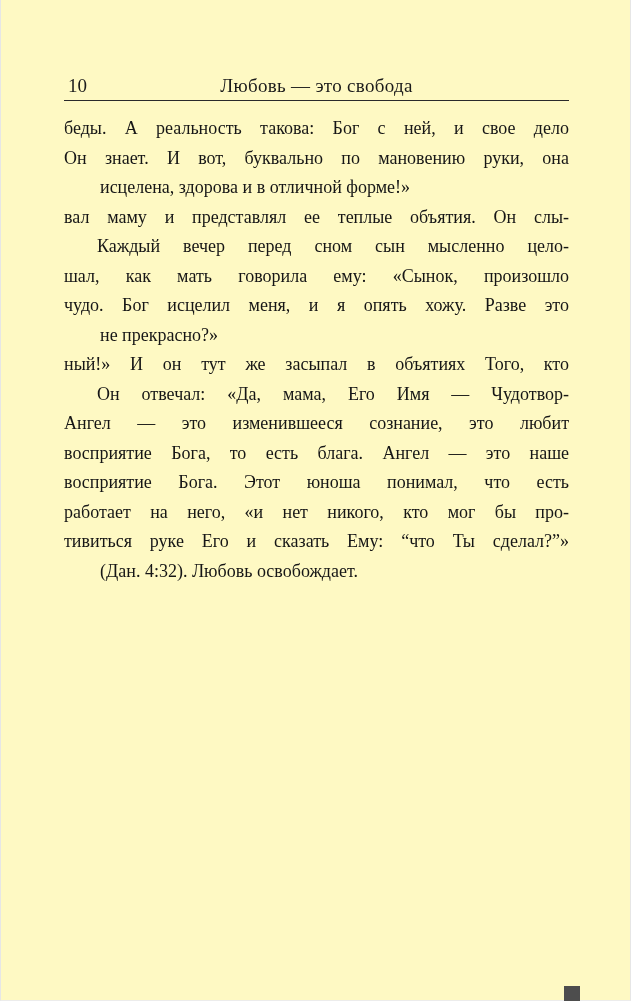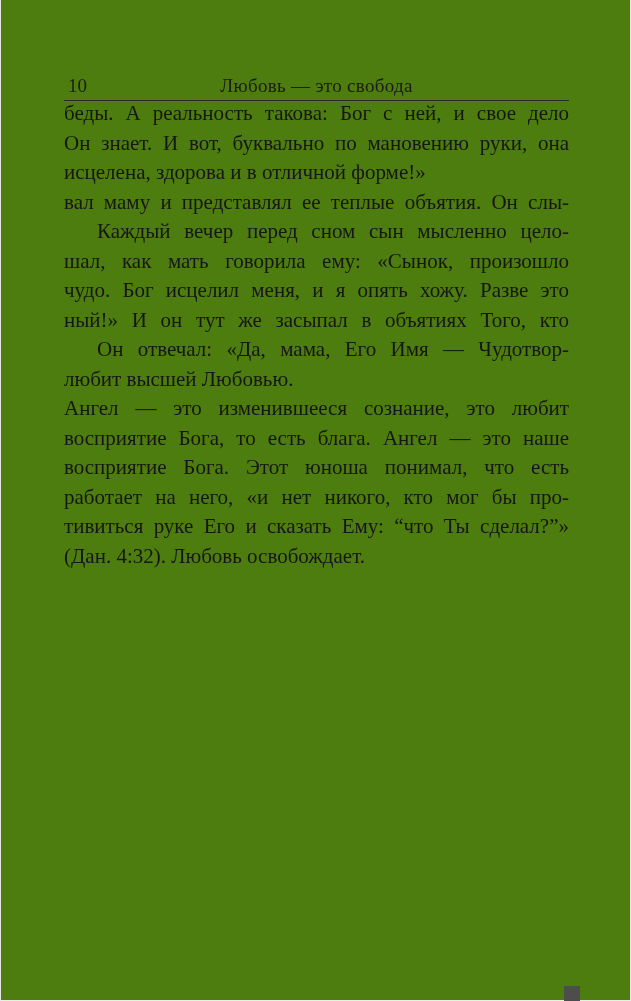--- a/index.html
+++ b/index.html
@@ -11,21 +11,21 @@
     width: 631px;
     height: 1001px;
     position: relative;
     overflow: hidden;
     font-family: "Liberation Serif", serif;
     color: #1b1b1b;
   }
   .page {
     position: absolute;
     inset: 0;
-    background: #4d7c0f;
+    background: #fef9c3;
     border-left: 1px solid #e6e6e6;
     border-right: 1px solid #e6e6e6;
     border-bottom: 1px solid #ececec;
     box-sizing: border-box;
   }
   .header {
     position: absolute;
     top: 74px;
     left: 63px;
     width: 505px;
@@ -45,34 +45,35 @@
   }
   .rule {
     position: absolute;
     top: 100px;
     left: 63px;
     width: 505px;
     border-top: 1.5px solid #2a2a2a;
   }
   .body-text {
     position: absolute;
-    top: 99px;
+    top: 114px;
     left: 63px;
     width: 505px;
-    font-size: 21px;
+    font-size: 18px;
     line-height: 29.5px;
     color: #161616;
   }
   .line {
     text-align: justify;
     text-align-last: justify;
     text-justify: inter-word;
   }
   .line.last {
     text-align-last: left;
+    margin-left: 36px;
   }
   .line.indent {
     padding-left: 33px;
   }
   .corner-mark {
     position: absolute;
     left: 563px;
     top: 986px;
     width: 16px;
     height: 15px;
@@ -92,23 +93,23 @@
   <div class="rule"></div>
 
   <div class="body-text">
       <div class="line">беды. А реальность такова: Бог с ней, и свое дело</div>
       <div class="line">Он знает. И вот, буквально по мановению руки, она</div>
       <div class="line last">исцелена, здорова и в отличной форме!»</div>
       <div class="line">вал маму и представлял ее теплые объятия. Он слы-</div>
       <div class="line indent">Каждый вечер перед сном сын мысленно цело-</div>
       <div class="line">шал, как мать говорила ему: «Сынок, произошло</div>
       <div class="line">чудо. Бог исцелил меня, и я опять хожу. Разве это</div>
+      <div class="line last">не прекрасно?»</div>
       <div class="line">ный!» И он тут же засыпал в объятиях Того, кто</div>
       <div class="line indent">Он отвечал: «Да, мама, Его Имя — Чудотвор-</div>
-      <div class="line last">любит высшей Любовью.</div>
       <div class="line">Ангел — это изменившееся сознание, это любит</div>
       <div class="line">восприятие Бога, то есть блага. Ангел — это наше</div>
       <div class="line">восприятие Бога. Этот юноша понимал, что есть</div>
       <div class="line">работает на него, «и нет никого, кто мог бы про-</div>
       <div class="line">тивиться руке Его и сказать Ему: “что Ты сделал?”»</div>
       <div class="line last">(Дан. 4:32). Любовь освобождает.</div>
     </div>
 
   <div class="corner-mark"></div>
 

